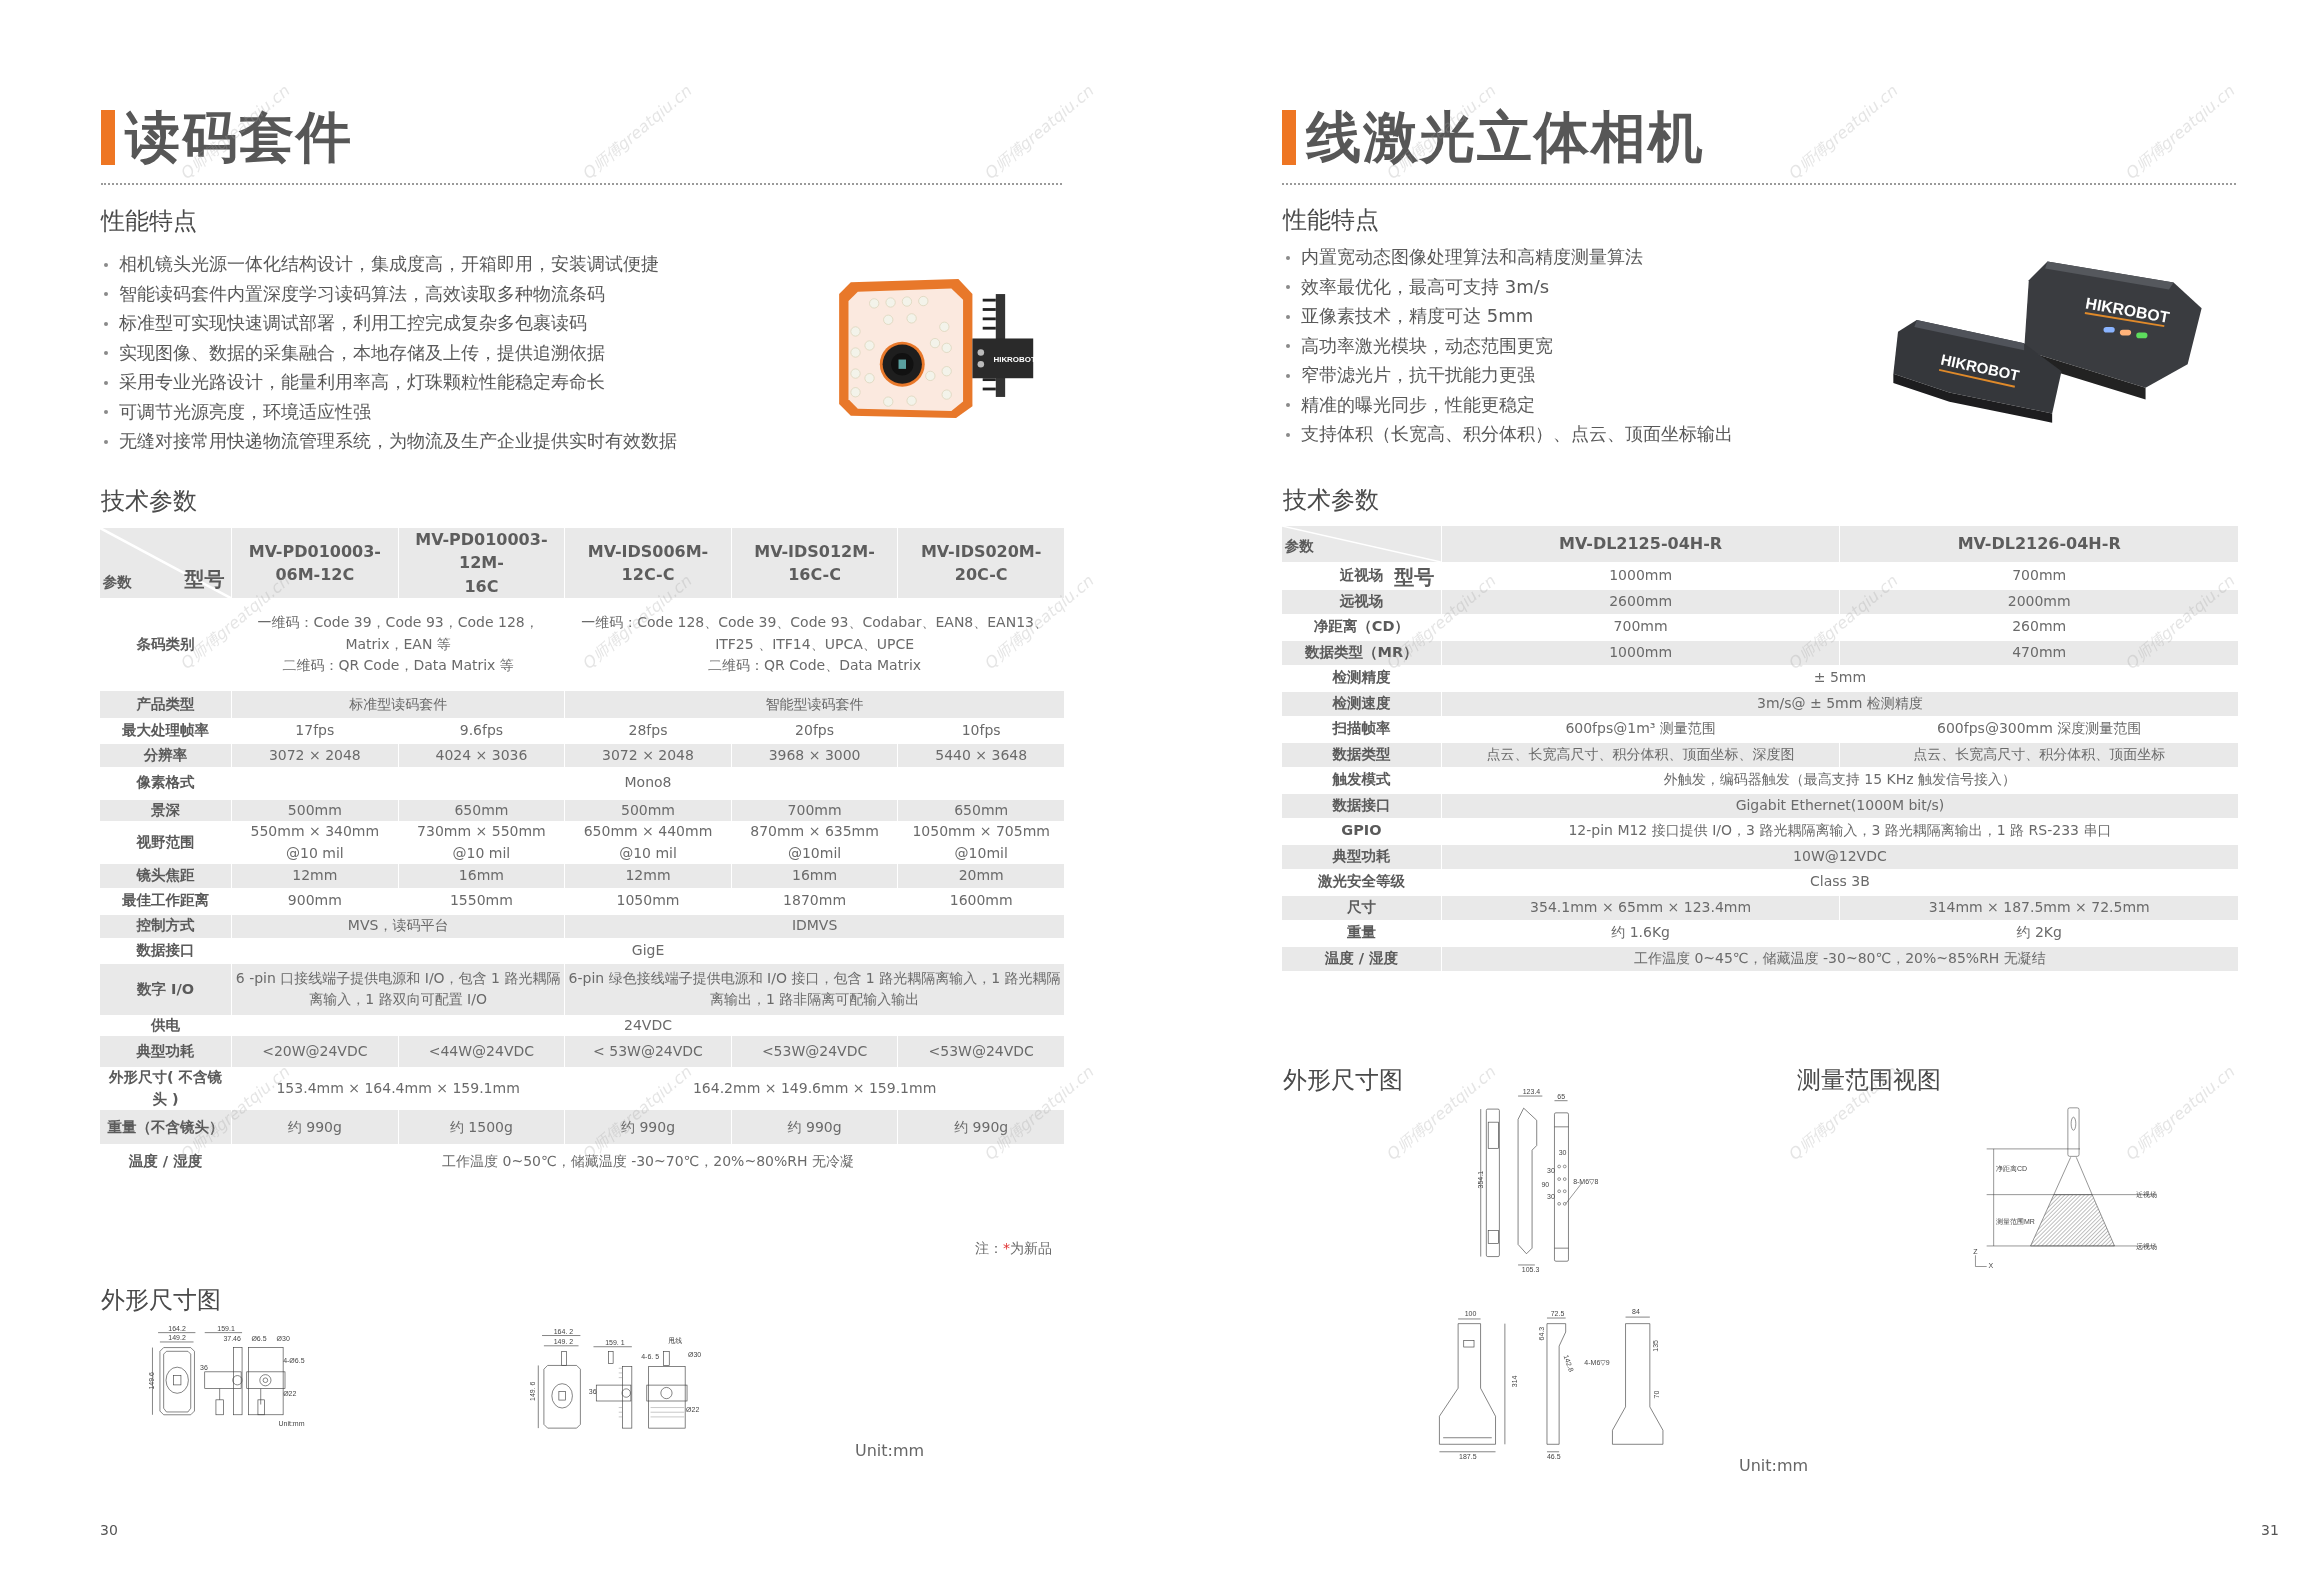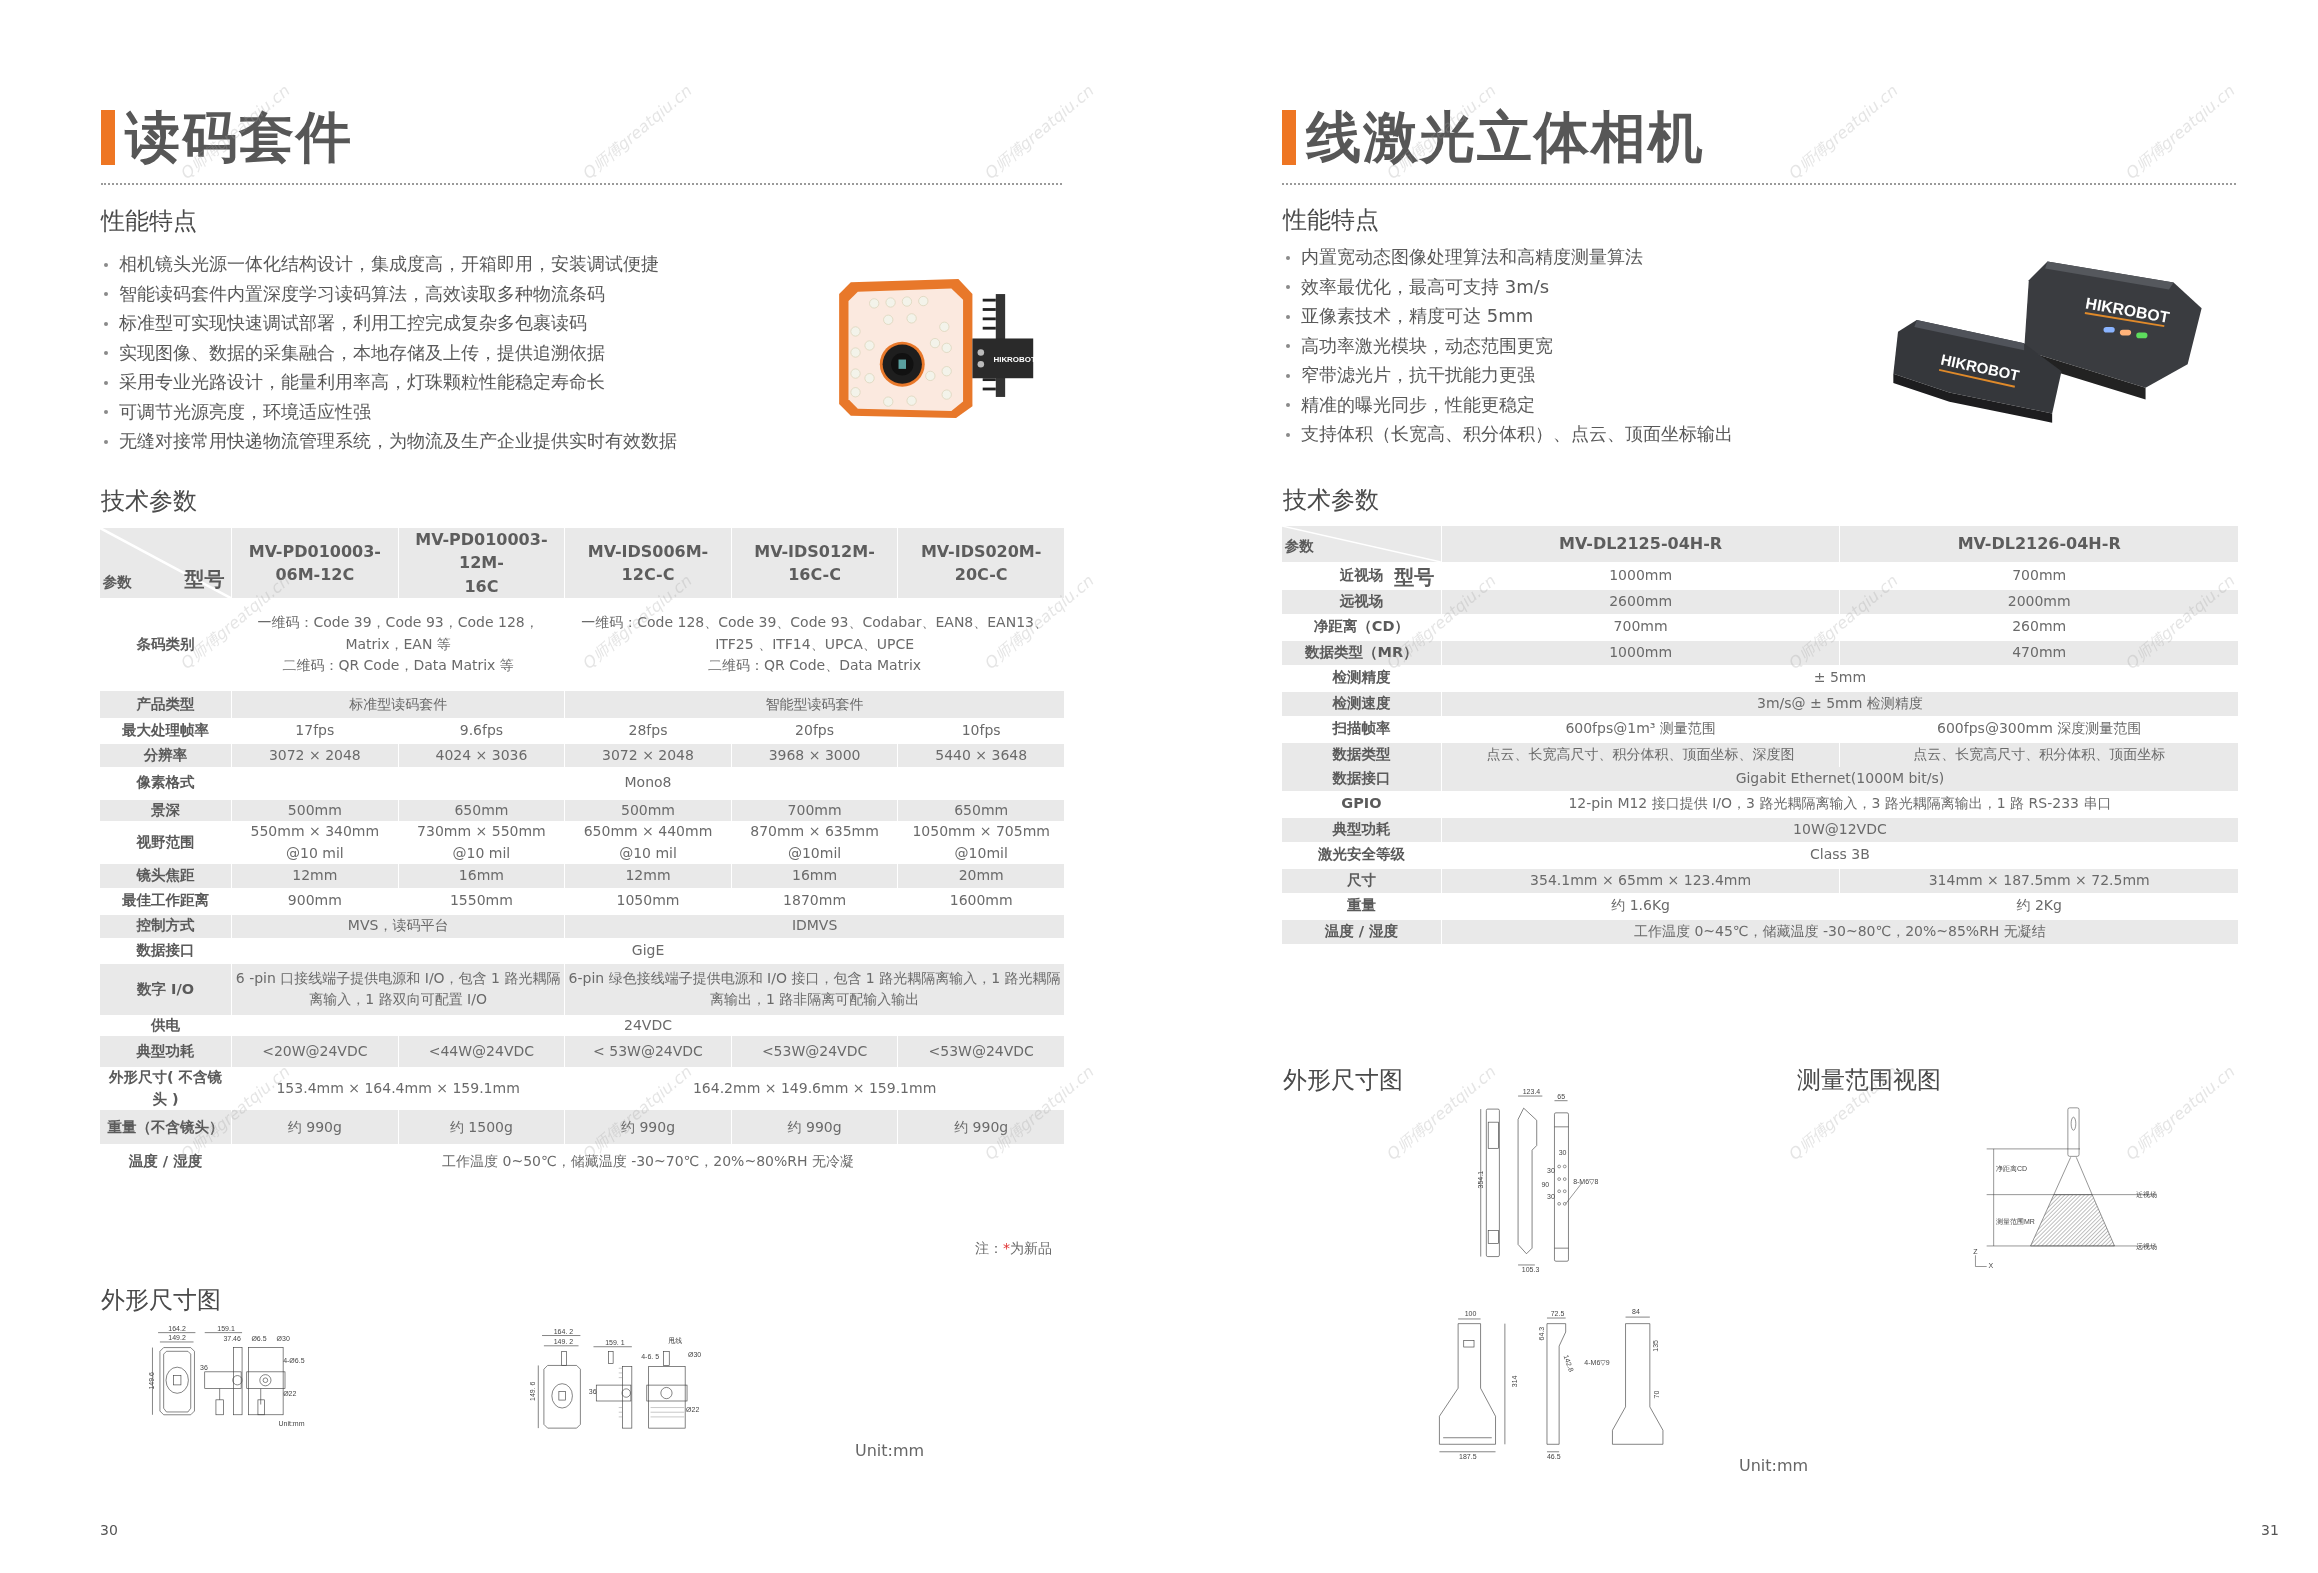--- a/index.html
+++ b/index.html
@@ -478,20 +478,24 @@
     <tr style="height:27px;">
       <td class="lbl">扫描帧率</td>
       <td>600fps@1m³ 测量范围</td>
       <td>600fps@300mm 深度测量范围</td>
     </tr>
     <tr class="g" style="height:24px;">
       <td class="lbl">数据类型</td>
       <td>点云、长宽高尺寸、积分体积、顶面坐标、深度图</td>
       <td>点云、长宽高尺寸、积分体积、顶面坐标</td>
     </tr>
+    <tr style="height:27px;">
+      <td class="lbl">触发模式</td>
+      <td colspan="2">外触发，编码器触发（最高支持 15 KHz 触发信号接入）</td>
+    </tr>
     <tr class="g" style="height:24px;">
       <td class="lbl">数据接口</td>
       <td colspan="2">Gigabit Ethernet(1000M bit/s)</td>
     </tr>
     <tr style="height:27px;">
       <td class="lbl">GPIO</td>
       <td colspan="2">12-pin M12 接口提供 I/O，3 路光耦隔离输入，3 路光耦隔离输出，1 路 RS-233 串口</td>
     </tr>
     <tr class="g" style="height:24px;">
       <td class="lbl">典型功耗</td>

